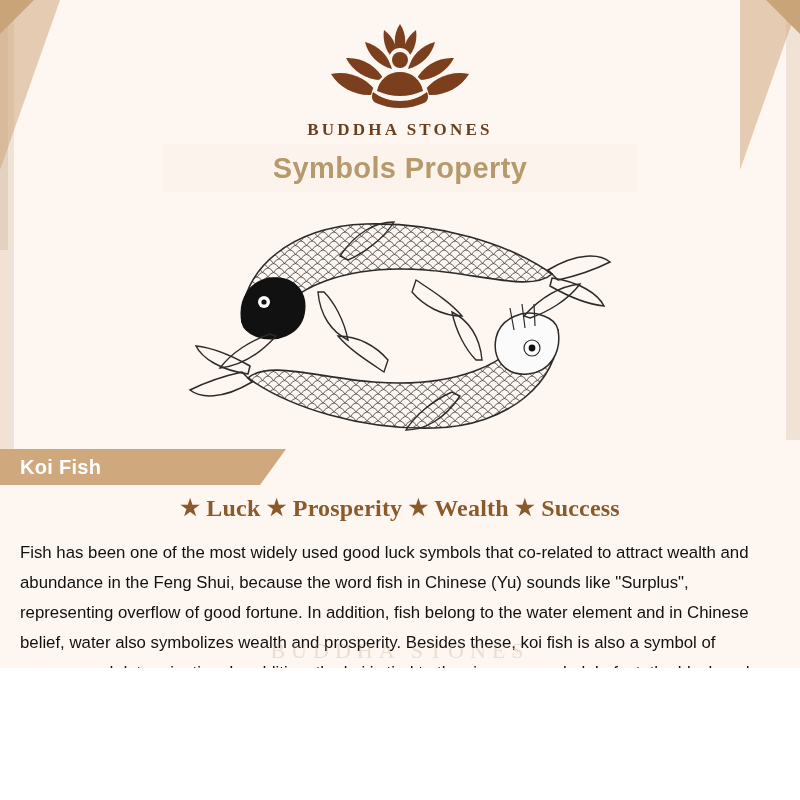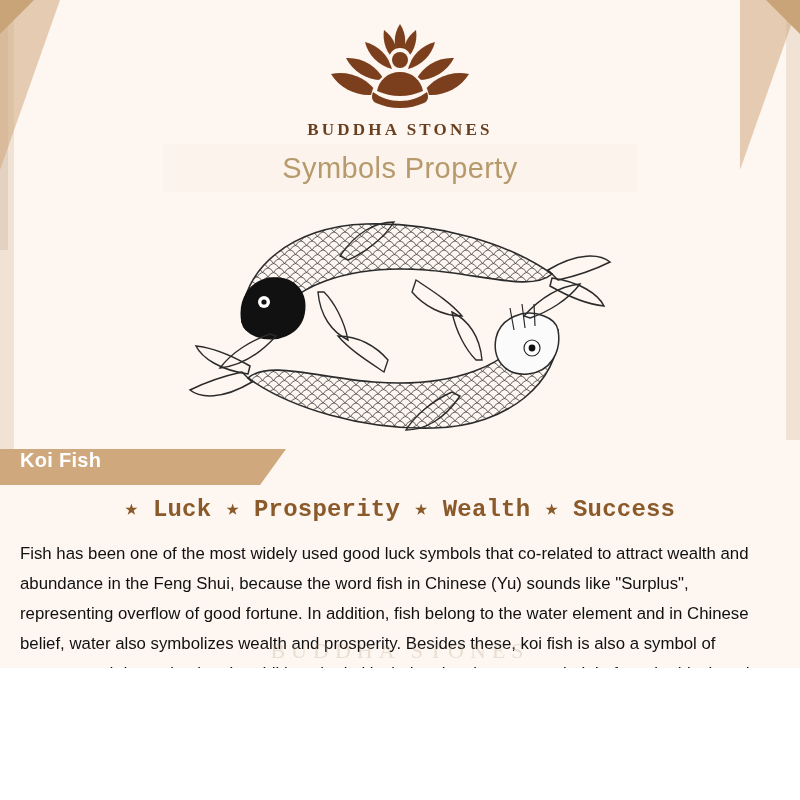--- a/index.html
+++ b/index.html
@@ -102,21 +102,21 @@
     left: 163px;
     width: 474px;
     height: 48px;
     background: #fbf3ec;
     display: flex;
     align-items: center;
     justify-content: center;
   }
   .title-text {
     font-size: 29px;
-    font-weight: normal;
+    font-weight: bold;
     color: #b79a6b;
     font-family: "Liberation Sans", sans-serif;
     letter-spacing: 0.4px;
   }
 
   
   .illus {
     position: absolute;
     top: 196px;
     left: 180px;
@@ -126,21 +126,21 @@
 
   
   .ribbon {
     position: absolute;
     left: 0;
     top: 449px;
     height: 36px;
     width: 260px;
     background: #cfa87d;
     display: flex;
-    align-items: flex-start;
+    align-items: center;
     padding-left: 20px;
     box-sizing: border-box;
   }
   .ribbon:after {
     content: "";
     position: absolute;
     right: -26px;
     top: 0;
     width: 0; height: 0;
     border-style: solid;
@@ -161,21 +161,21 @@
     left: 0;
     width: 800px;
   }
   .keywords {
     text-align: center;
     font-size: 24px;
     font-weight: bold;
     color: #8a5a2b;
     letter-spacing: 0.2px;
     margin-bottom: 8px;
-    font-family: Liberation Mono, monospace;
+    font-family: Liberation Serif, serif;
   }
   .keywords .star {
     color: #8a5a2b;
     font-size: 22px;
     vertical-align: 1px;
   }
   .paragraph {
     margin: 16px 20px;
     font-size: 16.8px;
     line-height: 30px;

